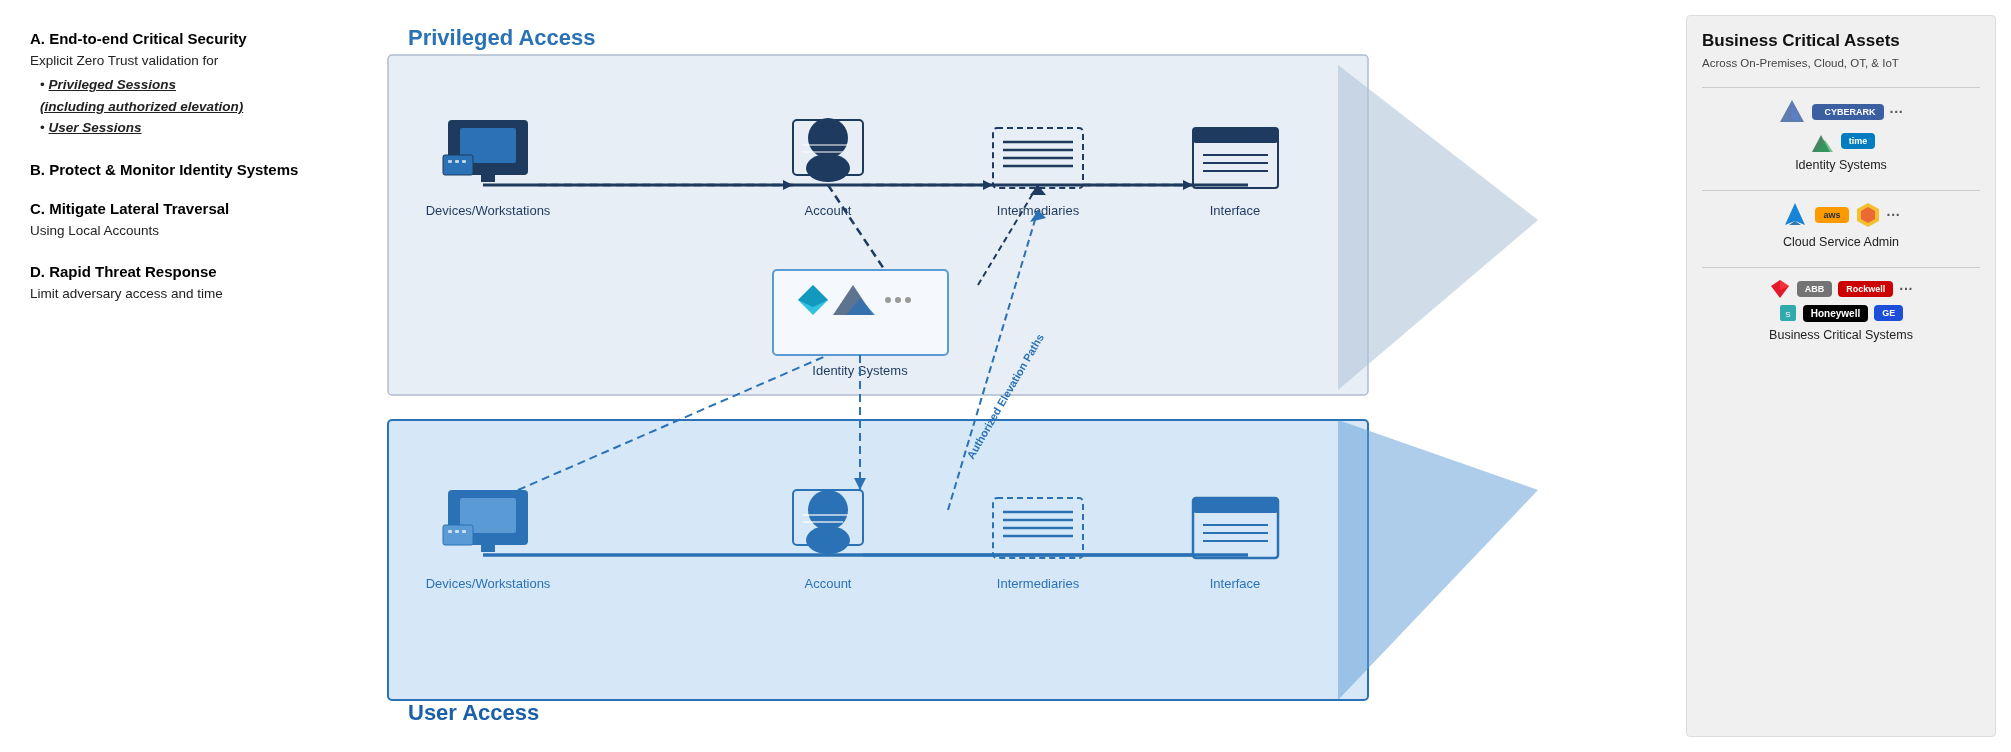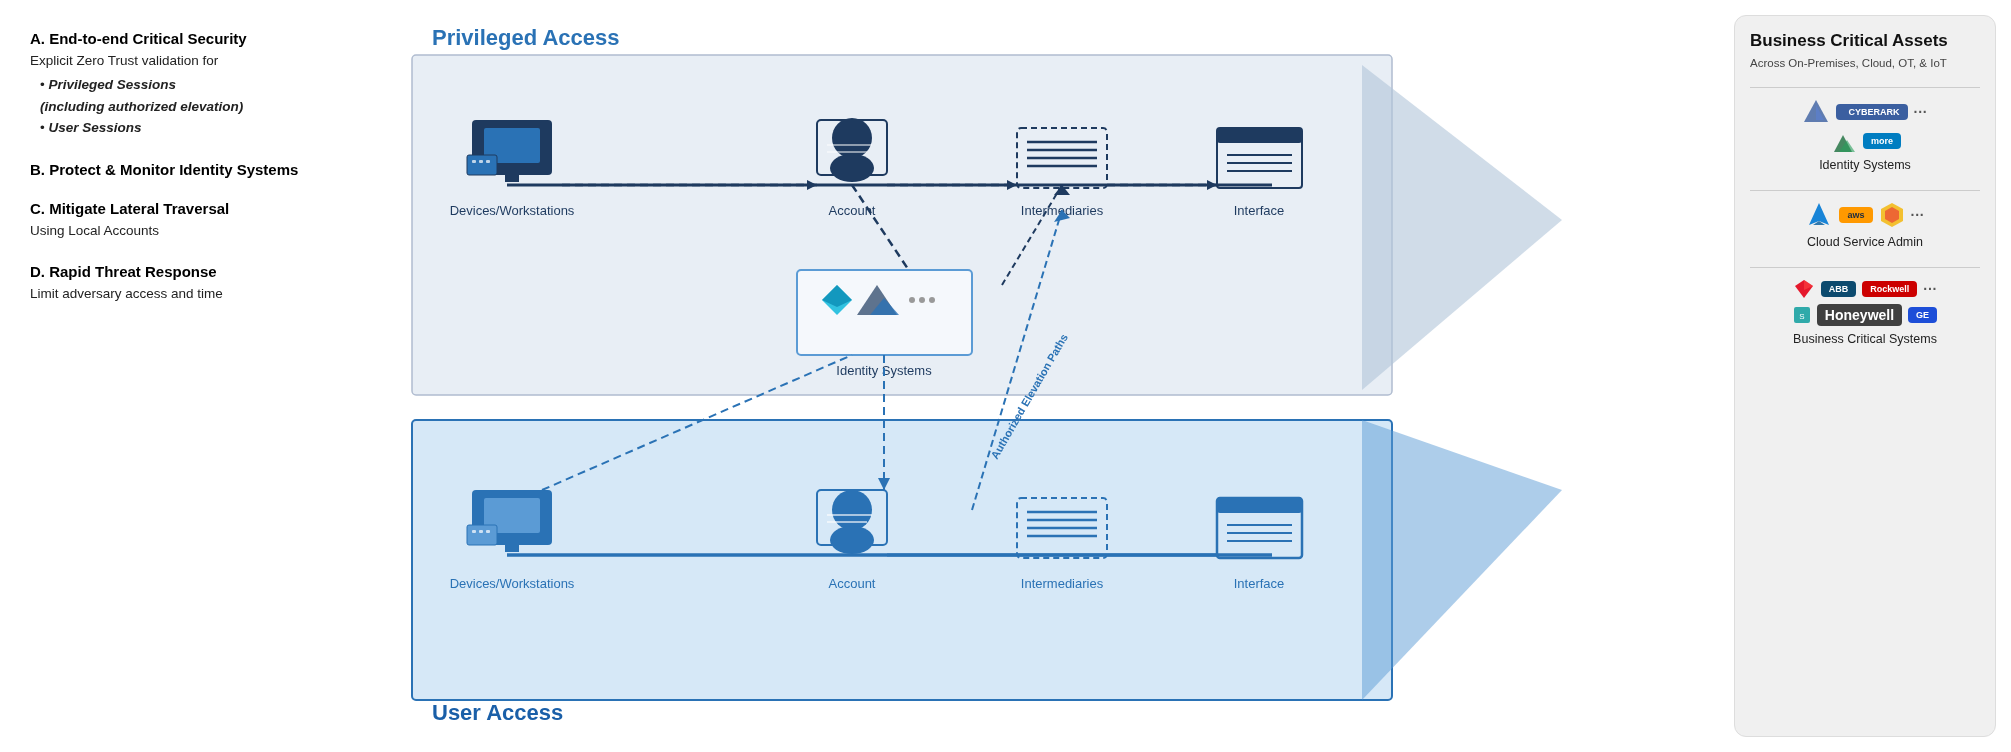--- a/index.html
+++ b/index.html
@@ -38,40 +38,41 @@
     .left-panel ul li::before {
       content: "• ";
     }
     .left-panel ul li {
       font-size: 13.5px;
       line-height: 1.6;
     }
     .left-panel ul li em {
       font-style: italic;
       font-weight: 600;
+      text-decoration: underline;
     }
 
     
     .main-area {
       flex: 1;
       position: relative;
       padding: 0;
     }
 
     .main-area svg {
       width: 100%;
       height: 100%;
     }
 
     
     .right-panel {
-      width: 262px;
+      width: 310px;
       background: #f0f0f0;
       border: 1px solid #ddd;
-      border-radius: 12px;
+      border-radius: 4px;
       margin: 15px 15px 15px 0;
       padding: 15px 15px 10px 15px;
       display: flex;
       flex-direction: column;
       gap: 18px;
     }
     .right-panel-title {
       font-size: 17px;
       font-weight: 700;
       color: #111;
@@ -104,23 +105,23 @@
       padding: 3px 8px;
       border-radius: 4px;
       font-size: 10px;
       font-weight: 700;
       color: #fff;
       display: inline-block;
     }
     .logo-ping { background: #3b5fa0; font-size: 9px; padding-left: 12px; }
     .logo-okta { background: #007dc1; font-size: 9px; }
     .logo-aws { background: #ff9900; color: #232f3e; font-size: 9px; }
-    .logo-abb { background: #0c4a6e; font-size: 9px; }
+    .logo-abb { background: #737373; font-size: 9px; }
     .logo-rockwell { background: #c00; font-size: 9px; text-align: right; }
-    .logo-honeywell { background: #404040; font-size: 14px; }
+    .logo-honeywell { background: #000000; font-size: 10px; }
     .logo-ge { background: #1d4ed8; font-size: 9px; }
     .ellipsis {
       font-size: 14px;
       color: #555;
       font-weight: 700;
     }
   </style>
 </head>
 <body>
 
@@ -286,21 +287,21 @@
       </svg>
       <span class="logo-pill logo-ping">CYBERARK</span>
       <span class="ellipsis">···</span>
     </div>
     <div class="logo-row">
 
       <svg width="28" height="22" viewBox="0 0 28 22">
         <polygon points="5,22 14,5 23,22" fill="#1a6e3c" opacity="0.8"></polygon>
         <polygon points="10,22 18,10 26,22" fill="#2a9e5c" opacity="0.6"></polygon>
       </svg>
-      <span class="logo-pill logo-okta">more</span>
+      <span class="logo-pill logo-okta">time</span>
     </div>
     <div class="right-section-label">Identity Systems</div>
   </div>
 
   <div class="right-section">
     <div class="logo-row">
 
       <svg width="28" height="28" viewBox="0 0 28 28">
         <polygon points="14,2 4,24 14,20 24,24" fill="#0078d4" opacity="0.9"></polygon>
         <polygon points="8,24 14,20 20,24" fill="#005a9e" opacity="0.8"></polygon>

